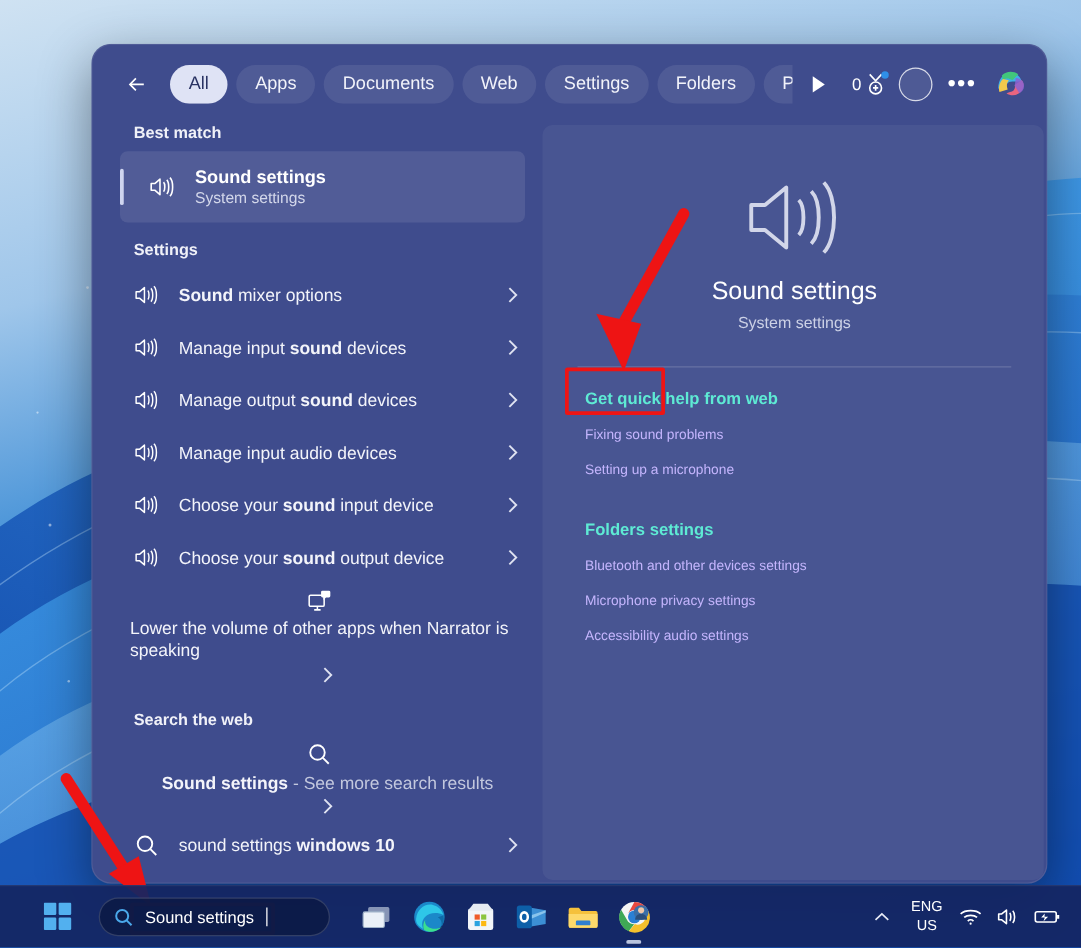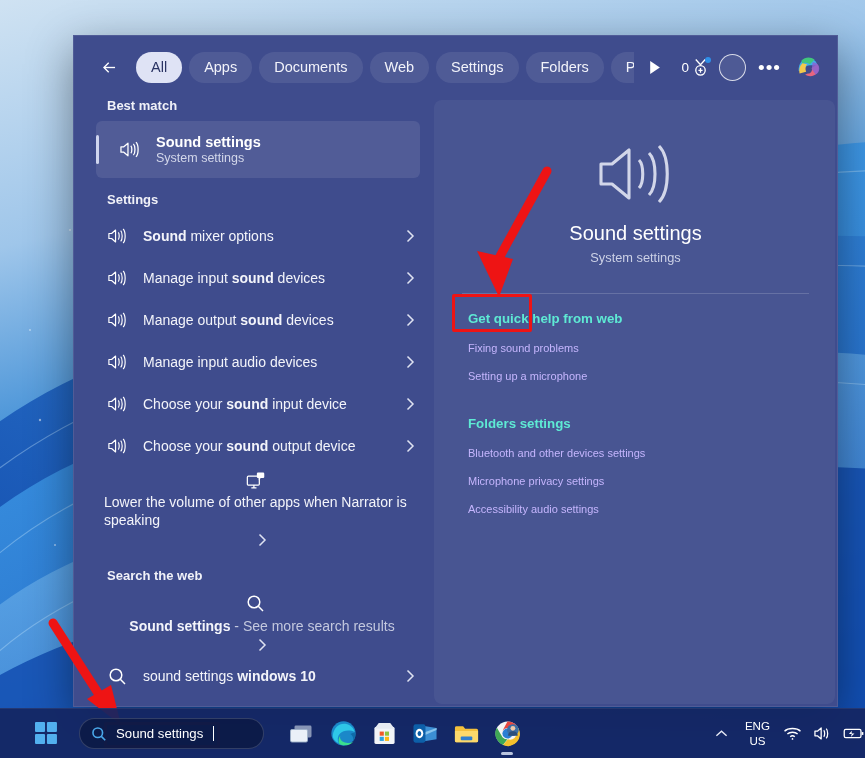--- a/index.html
+++ b/index.html
@@ -12,21 +12,21 @@
 
   
   #wallpaper { position: absolute; inset: 0; width: 865px; height: 758px; }
 
   
   .flyout {
     position: absolute;
     left: 73px; top: 35px;
     width: 765px; height: 672px;
     background: #3f4c8d;
-    border-radius: 0;
+    border-radius: 16px;
     box-shadow: 0 14px 42px rgba(0,0,0,0.42);
     overflow: hidden;
     display: flex;
     flex-direction: column;
     border: 1px solid rgba(255,255,255,0.09);
   }
 
   
   .hdr {
     height: 62px;
@@ -177,21 +177,21 @@
   }
   .tb-search .mag { width: 16px; height: 16px; flex: 0 0 16px; }
   .tb-search .q { font-size: 13.2px; color: #fff; white-space: nowrap; }
   .tb-caret { width: 1px; height: 15px; background: #fff; margin-left: 1px; }
   .tb-apps { display: flex; align-items: center; gap: 9px; margin-left: 22px; }
   .tb-app { width: 32px; height: 32px; display:flex; align-items:center; justify-content:center; position: relative; }
   .tb-app .under {
     position: absolute; bottom: -5px; left: 50%; transform: translateX(-50%);
     width: 12px; height: 2.5px; border-radius: 2px; background: #b9c4de;
   }
-  .tb-right { margin-left: auto; display: flex; align-items: center; gap: 13px; padding-right: 0; }
+  .tb-right { margin-left: auto; display: flex; align-items: center; gap: 13px; padding-right: 16px; }
   .tb-chev { color: #e6e9f5; font-size: 12px; padding: 4px; }
   .tb-lang { color: #fff; font-size: 11.6px; line-height: 1.22; text-align: center; }
   .tb-sys { display: flex; align-items: center; gap: 11px; color: #fff; }
 </style>
 </head>
 <body>
 
 <svg id="wallpaper" viewBox="0 0 865 758" preserveAspectRatio="none">
   <defs>
     <linearGradient id="skyg" x1="0" y1="0" x2="0.3" y2="1">

